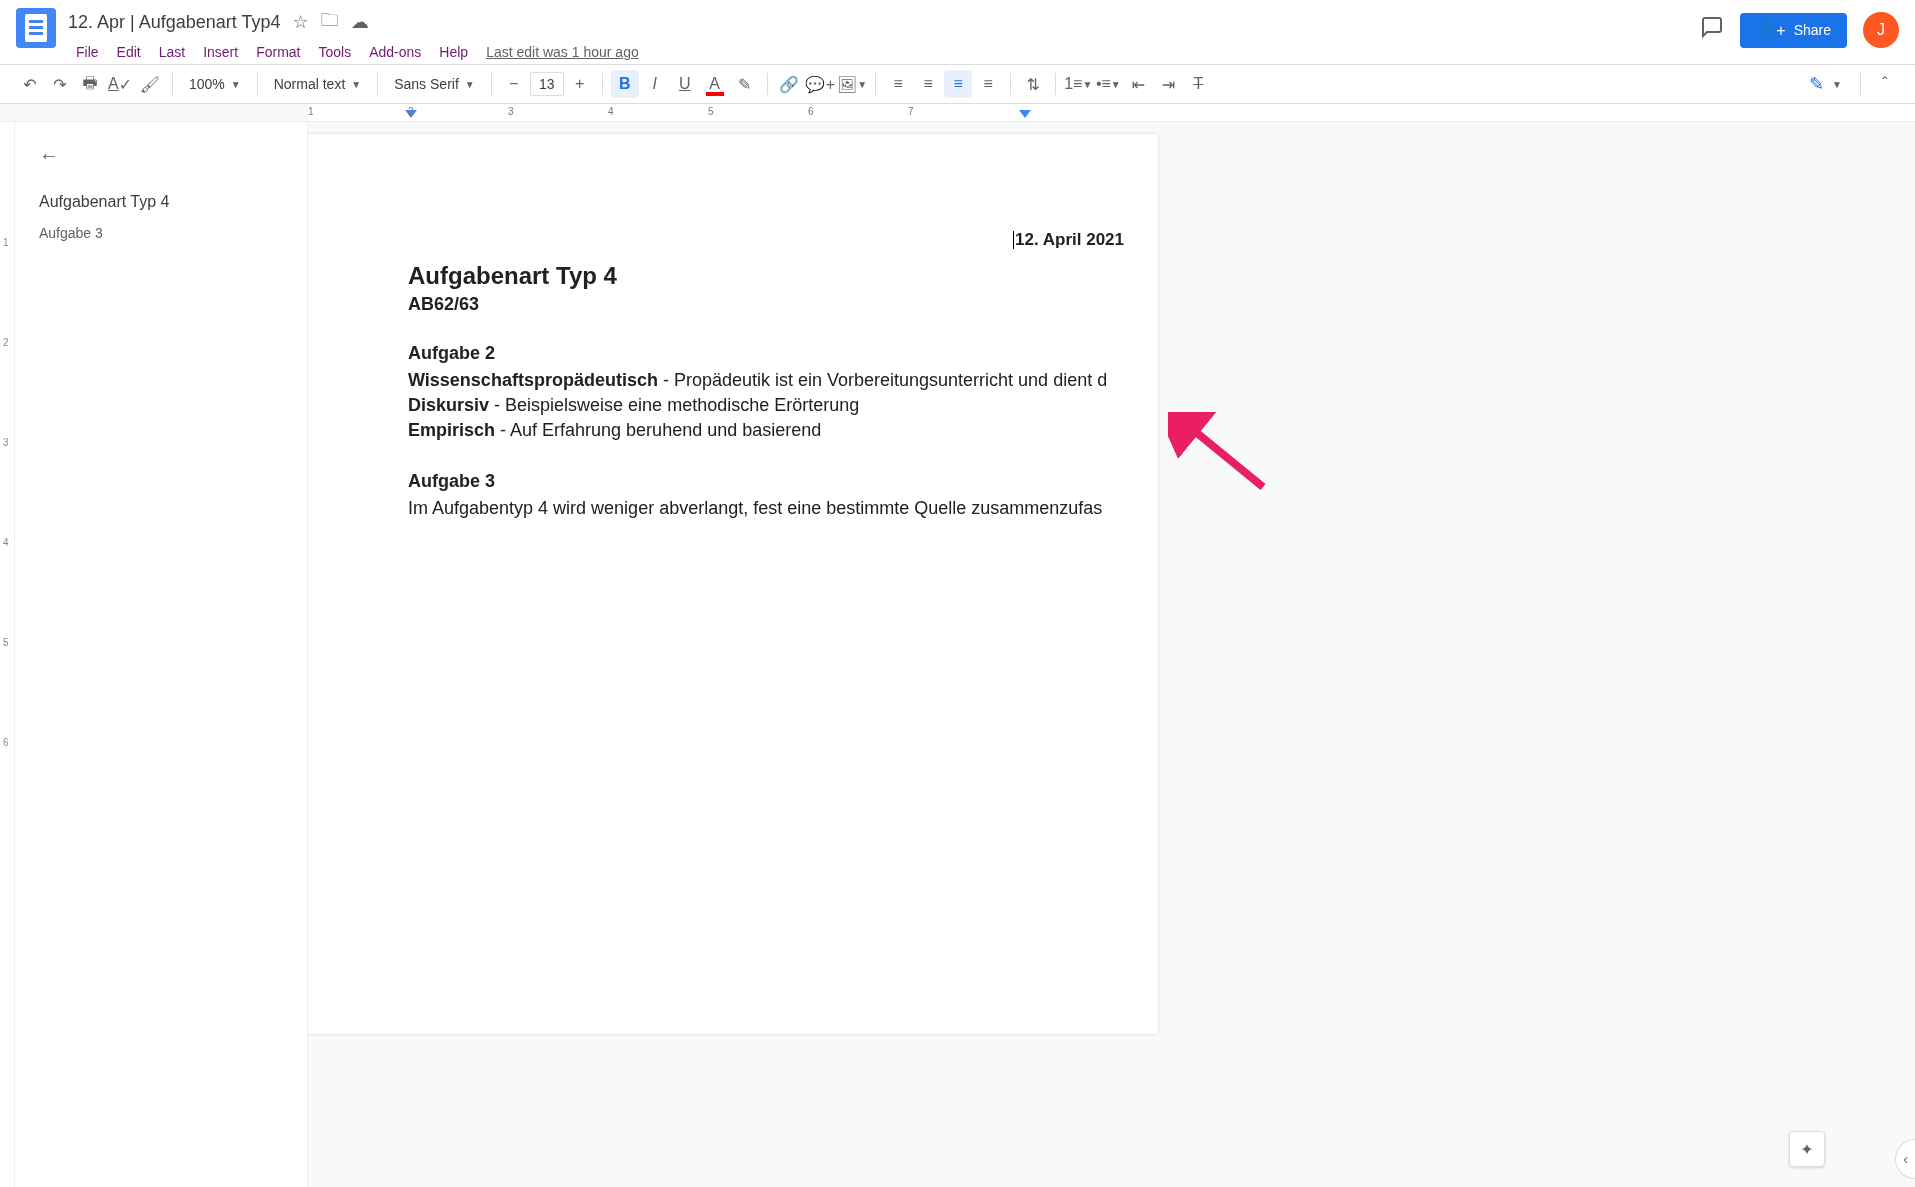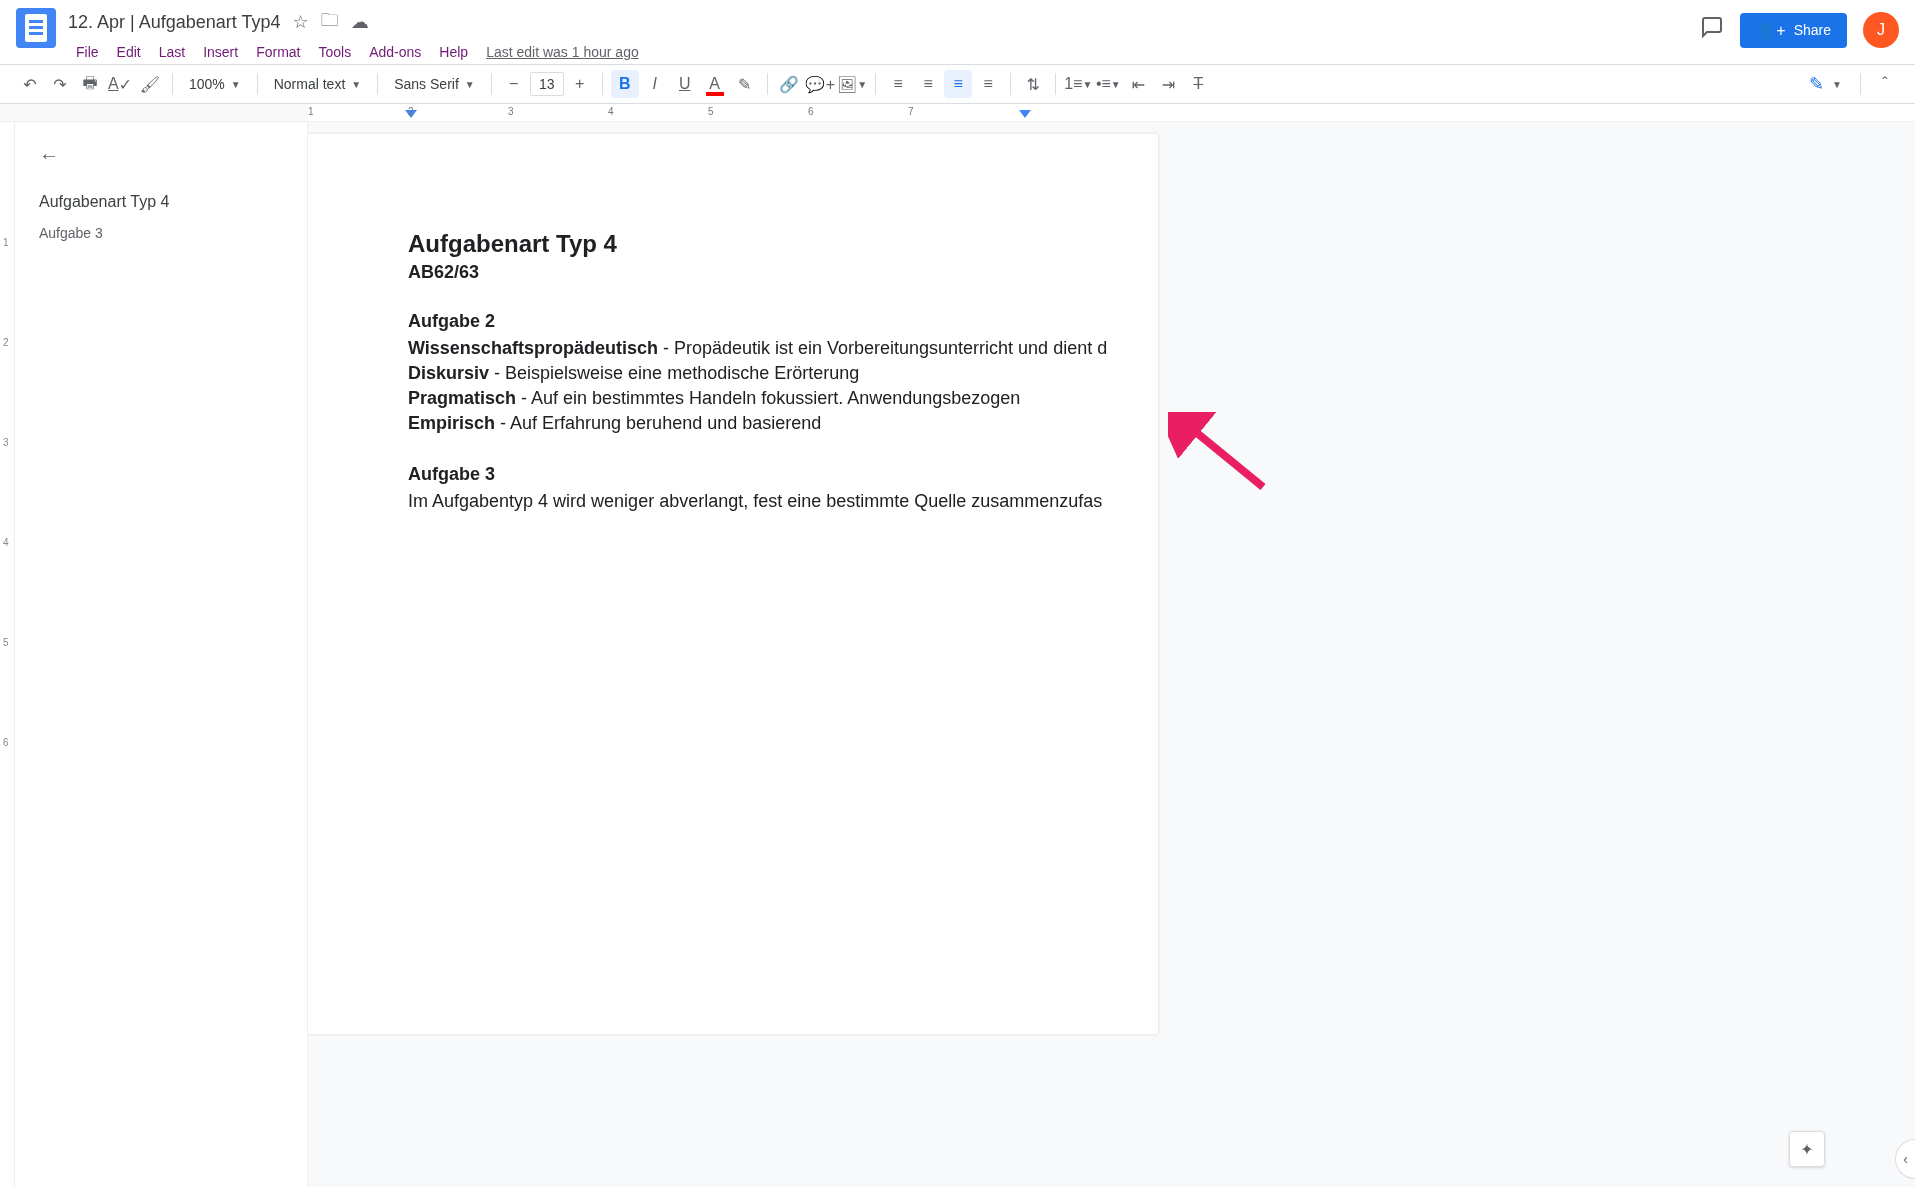--- a/index.html
+++ b/index.html
@@ -198,28 +198,28 @@
       <div class="v-mark" style="top: 520px;">5</div>
       <div class="v-mark" style="top: 620px;">6</div>
     </div>
   <div class="outline-panel">
     <div class="outline-back">←</div>
     <div class="outline-item">Aufgabenart Typ 4</div>
     <div class="outline-sub">Aufgabe 3</div>
   </div>
   <div class="canvas">
     <div class="page">
+      <div class="date-line">12. April 2021</div>
       <div class="h1">Aufgabenart Typ 4</div>
       <div class="sub">AB62/63</div>
 
       <div class="sect">Aufgabe 2</div>
       <div id="a2-lines">
           <div class="line"><b>Wissenschaftspropädeutisch</b><span> - Propädeutik ist ein Vorbereitungsunterricht und dient d</span></div>
           <div class="line"><b>Diskursiv</b><span> - Beispielsweise eine methodische Erörterung</span></div>
-          <div class="line"><b>Pragmatisch</b><span> - Auf ein bestimmtes Handeln fokussiert. Anwendungsbezogen</span></div>
           <div class="line"><b>Empirisch</b><span> - Auf Erfahrung beruhend und basierend</span></div>
         </div>
 
       <div class="gap"></div>
 
       <div class="sect">Aufgabe 3</div>
       <div class="line">Im Aufgabentyp 4 wird weniger abverlangt, fest eine bestimmte Quelle zusammenzufas</div>
     </div>
 
     <svg class="arrow-annot" style="left:860px; top:290px;" width="110" height="90" viewBox="0 0 110 90">

